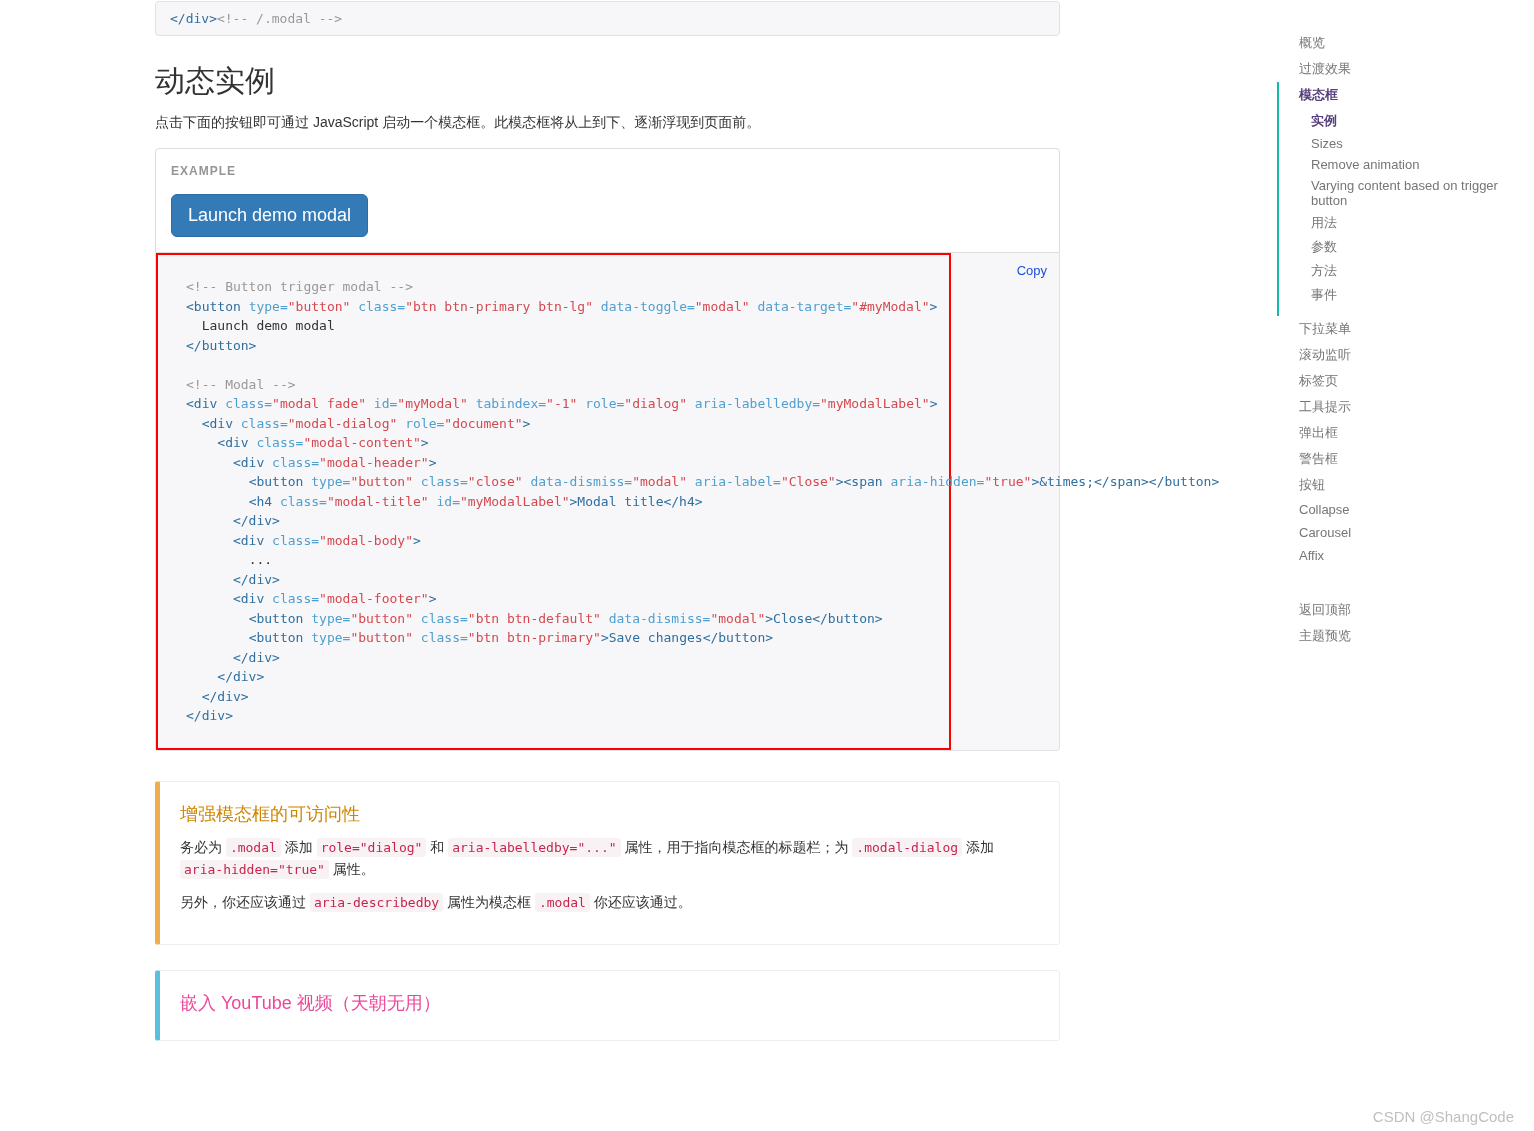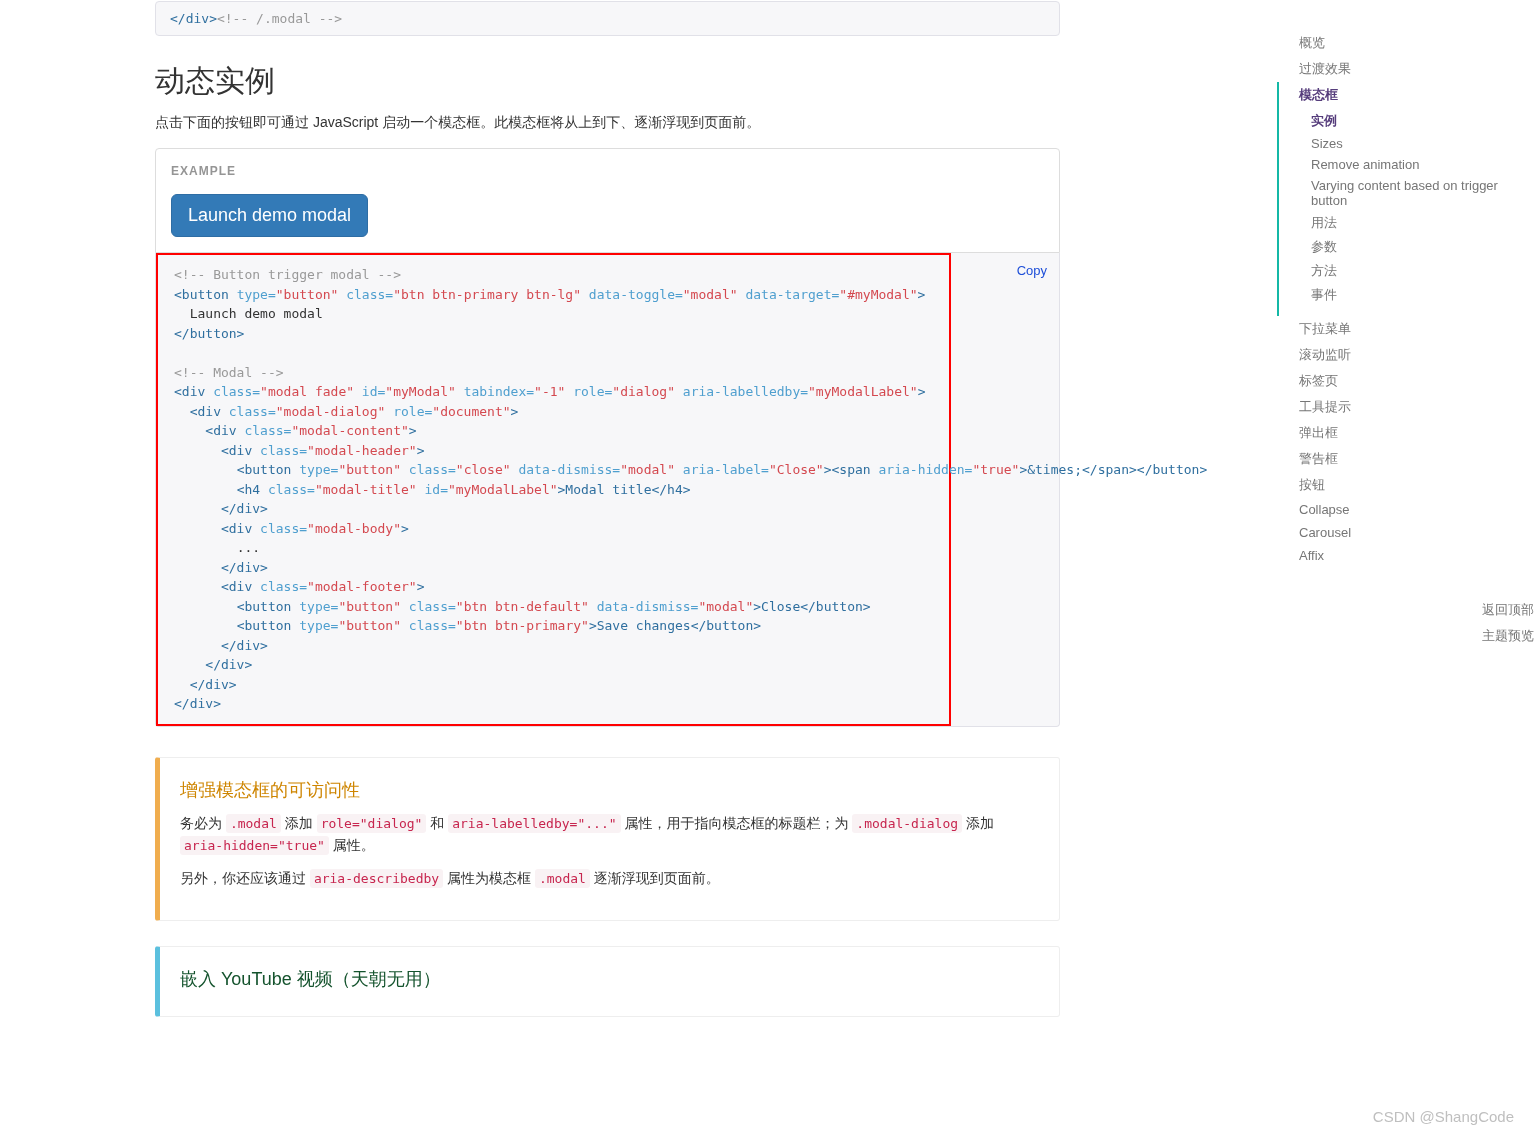--- a/index.html
+++ b/index.html
@@ -43,21 +43,21 @@
     position: relative;
     border: 1px solid #e1e1e8; border-top: none; border-bottom-left-radius: 4px; border-bottom-right-radius: 4px;
     background: #f7f7f9;
   }
   .code-wrap .copy { position: absolute; top: 10px; right: 12px; color: #1d4ed8; font-size: 13px; cursor: pointer; }
   .highlight-outline {
     border: 2.5px solid #ff0000; background: #f7f7f9;
     padding: 10px 16px; margin: 0;
     width: 795px;
   }
-  .highlight-outline pre { margin: 0; font-family: Menlo, Consolas, monospace; font-size: 13px; line-height: 1.5; white-space: pre; }
+  .highlight-outline pre { margin: 12px; font-family: Menlo, Consolas, monospace; font-size: 13px; line-height: 1.5; white-space: pre; }
   .nt { color: #2f6f9f; }
   .na { color: #4f9fcf; }
   .s  { color: #d44950; }
   .c  { color: #999; }
 
   .callout {
     border-left: 5px solid #f0ad4e; padding: 20px; margin: 30px 0 20px;
     border-top: 1px solid #eee; border-right: 1px solid #eee; border-bottom: 1px solid #eee;
     border-radius: 3px;
   }
@@ -65,31 +65,31 @@
   .callout p { margin: 0 0 10px; line-height: 1.6; }
   .callout code {
     background: #f9f2f4; color: #c7254e; padding: 2px 4px; border-radius: 3px;
     font-family: Menlo, Consolas, monospace; font-size: 13px;
   }
   .callout2 {
     border-left: 5px solid #5bc0de; padding: 20px; margin-top: 25px;
     border-top: 1px solid #eee; border-right: 1px solid #eee; border-bottom: 1px solid #eee;
     border-radius: 3px;
   }
-  .callout2 h4 { color: #14532d; margin: 0 0 5px; font-size: 18px; font-weight: 500; }
+  .callout2 h4 { color: #ec4899; margin: 0 0 5px; font-size: 18px; font-weight: 500; }
 
   
   .nav { list-style: none; padding: 0; margin: 0; font-size: 13px; }
   .nav > li { padding: 4px 0; }
   .nav a { color: #767676; text-decoration: none; cursor: pointer; display: block; }
   .nav li.active > a { color: #563d7c; font-weight: 700; }
   .nav li.active-top { border-left: 2px solid #14b8a6; margin-left: -22px; padding-left: 20px; }
   .subnav { list-style: none; padding: 5px 0 5px 12px; margin: 0; }
   .subnav li { padding: 3px 0; }
-  .back-links { margin-top: 30px; text-align: right; }
+  .back-links { margin-top: 30px; }
   .back-links a { color: #767676; display: block; padding: 4px 0; font-size: 13px; }
 
   .watermark { position: absolute; right: 20px; bottom: 6px; color: #bfbfbf; font-size: 15px; }
 </style>
 </head>
 <body>
 
 <div class="page">
   <div class="main">
     <div class="pre-top">
@@ -131,21 +131,21 @@
 <span class="nt">&lt;/div&gt;</span></pre>
       </div>
     </div>
 
     <div class="callout">
       <h4>增强模态框的可访问性</h4>
       <p>
         <span>务必为 </span><code>.modal</code><span> 添加 </span><code>role="dialog"</code><span> 和 </span><code>aria-labelledby="..."</code><span> 属性，用于指向模态框的标题栏；为 </span><code>.modal-dialog</code><span> 添加 </span><code>aria-hidden="true"</code><span> 属性。</span>
       </p>
       <p>
-        <span>另外，你还应该通过 </span><code>aria-describedby</code><span> 属性为模态框 </span><code>.modal</code><span> 逐渐浮现到页面前。</span>
+        <span>另外，你还应该通过 </span><code>aria-describedby</code><span> 属性为模态框 </span><code>.modal</code><span> 你还应该通过。</span>
       </p>
     </div>
 
     <div class="callout2">
       <h4>嵌入 YouTube 视频（天朝无用）</h4>
     </div>
   </div>
 
   <div class="sidebar">
     <ul class="nav" id="sidenav">

